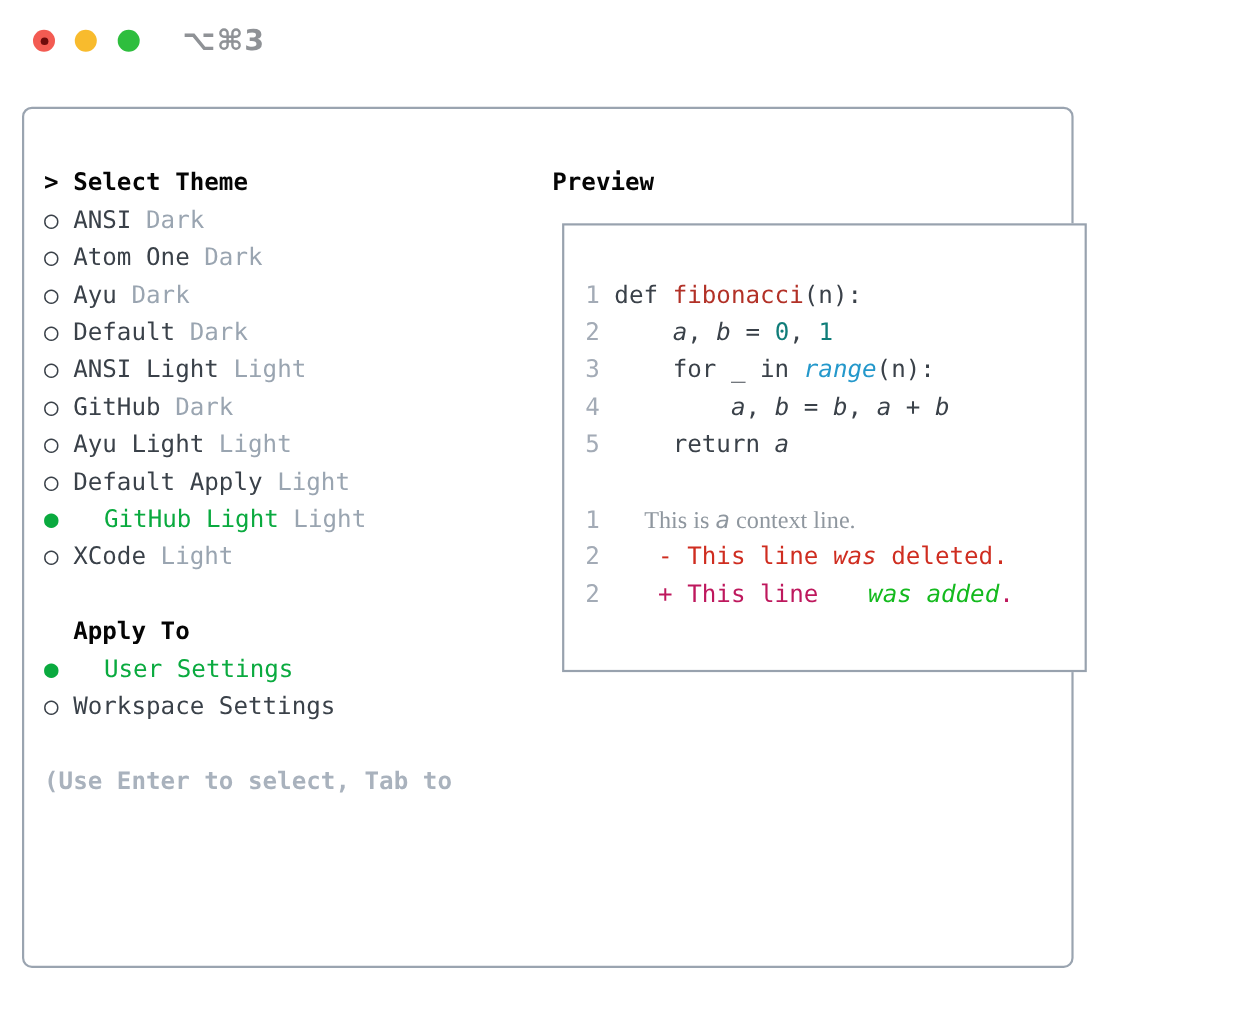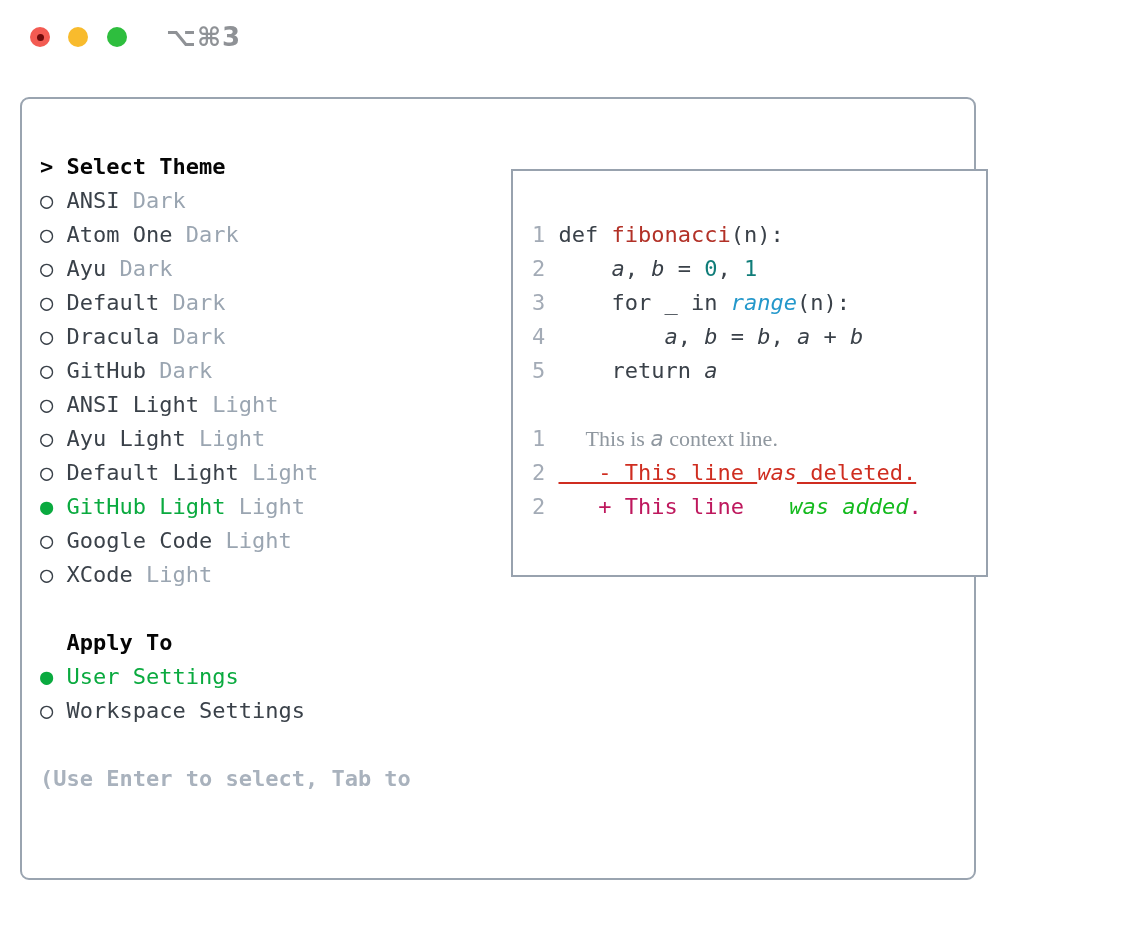--- a/index.html
+++ b/index.html
@@ -31,21 +31,21 @@
   }
 
   
   .left-col { position:absolute; left:18px; top:51px; }
   .row { height:34px; line-height:34px; white-space:pre; font-size:22px; color:#3a4149; }
   .row.blank { height:34px; }
   .h1 { font-weight:bold; color:#050505; }
   .marker { color:#3a4149; }
   .marker.hdr { font-weight:bold; color:#050505; }
   .marker.sel { color:#0aaa3f; }
-  .name.sel { color:#0aaa3f; }
+  .name.sel { color:#0aaa3f;margin-left:28px; }
   .mod { color:#9aa5b1;text-align:right; }
   .hint { color:#a9b2bd;font-weight:bold; }
 
   
   .right-col { position:absolute; left:480px; top:51px; }
   .preview-box {
     margin-left:9px; margin-top:19px;
     width:477px; height:408px;
     border:2px solid #98a2ae; background:#ffffff;
     padding:47px 12px 0 19px; overflow:hidden;
@@ -53,21 +53,21 @@
   .code-line { height:34px; line-height:34px; white-space:pre; font-size:22px; }
   .lnum { color:#a3abb6; }
 
   .tk-code            { color:#3a4149; }
   .tk-function        { color:#b23127; }
   .tk-variable        { color:#3a4149; font-style:italic; }
   .tk-number          { color:#107d79; }
   .tk-builtin         { color:#2498cb; font-style:italic; }
   .tk-context         { color:#8f979f;font-family:Liberation Serif, serif; }
   .tk-context-italic  { color:#8f979f; font-style:italic; }
-  .tk-deleted         { color:#cf2d20;text-decoration:underline; }
+  .tk-deleted         { color:#cf2d20; }
   .tk-deleted-italic  { color:#cf2d20; font-style:italic; }
   .tk-added           { color:#be185d; }
   .tk-added-italic    { color:#14ba1e; font-style:italic;margin-left:32px; }
 </style>
 </head>
 <body>
 
 <div class="window">
 
   <div class="titlebar">
@@ -81,40 +81,39 @@
 
   <div class="panel">
 
     <div class="left-col">
       <div class="row"><span class="marker hdr">&gt;</span><span> </span><span class="h1">Select Theme</span></div>
       <div id="theme-items">
           <div class="row"><span class="marker">○</span> <span class="name">ANSI</span> <span class="mod">Dark</span></div>
           <div class="row"><span class="marker">○</span> <span class="name">Atom One</span> <span class="mod">Dark</span></div>
           <div class="row"><span class="marker">○</span> <span class="name">Ayu</span> <span class="mod">Dark</span></div>
           <div class="row"><span class="marker">○</span> <span class="name">Default</span> <span class="mod">Dark</span></div>
-          <div class="row"><span class="marker">○</span> <span class="name">Dracula</span> <span class="mod">Dark</span></div>
+          <div class="row"><span class="marker">○</span> <span class="name">ANSI Light</span> <span class="mod">Light</span></div>
           <div class="row"><span class="marker">○</span> <span class="name">GitHub</span> <span class="mod">Dark</span></div>
-          <div class="row"><span class="marker">○</span> <span class="name">ANSI Light</span> <span class="mod">Light</span></div>
           <div class="row"><span class="marker">○</span> <span class="name">Ayu Light</span> <span class="mod">Light</span></div>
-          <div class="row"><span class="marker">○</span> <span class="name">Default Light</span> <span class="mod">Light</span></div>
+          <div class="row"><span class="marker">○</span> <span class="name">Default Apply</span> <span class="mod">Light</span></div>
           <div class="row"><span class="marker sel">●</span> <span class="name sel">GitHub Light</span> <span class="mod">Light</span></div>
-          <div class="row"><span class="marker">○</span> <span class="name">Google Code</span> <span class="mod">Light</span></div>
           <div class="row"><span class="marker">○</span> <span class="name">XCode</span> <span class="mod">Light</span></div>
         </div>
       <div class="row blank"></div>
       <div class="row"><span>  </span><span class="h1">Apply To</span></div>
       <div id="apply-options">
           <div class="row"><span class="marker sel">●</span> <span class="name sel">User Settings</span></div>
           <div class="row"><span class="marker">○</span> <span class="name">Workspace Settings</span></div>
         </div>
       <div class="row blank"></div>
       <div class="row hint">(Use Enter to select, Tab to</div>
     </div>
 
     <div class="right-col">
+      <div class="row"><span class="h1">Preview</span></div>
       <div class="preview-box" id="code-block">
           <div class="code-line"><span class="lnum">1</span> <span class="tk-code">def </span><span class="tk-function">fibonacci</span><span class="tk-code">(n):</span></div>
           <div class="code-line"><span class="lnum">2</span> <span class="tk-code">    </span><span class="tk-variable">a</span><span class="tk-code">, </span><span class="tk-variable">b</span><span class="tk-code"> = </span><span class="tk-number">0</span><span class="tk-code">, </span><span class="tk-number">1</span></div>
           <div class="code-line"><span class="lnum">3</span> <span class="tk-code">    for _ in </span><span class="tk-builtin">range</span><span class="tk-code">(n):</span></div>
           <div class="code-line"><span class="lnum">4</span> <span class="tk-code">        </span><span class="tk-variable">a</span><span class="tk-code">, </span><span class="tk-variable">b</span><span class="tk-code"> = </span><span class="tk-variable">b</span><span class="tk-code">, </span><span class="tk-variable">a</span><span class="tk-code"> + </span><span class="tk-variable">b</span></div>
           <div class="code-line"><span class="lnum">5</span> <span class="tk-code">    return </span><span class="tk-variable">a</span></div>
           <div class="code-line"><span class="lnum"> </span> </div>
           <div class="code-line"><span class="lnum">1</span> <span class="tk-context">     This is </span><span class="tk-context-italic">a</span><span class="tk-context"> context line.</span></div>
           <div class="code-line"><span class="lnum">2</span> <span class="tk-deleted">   - This line </span><span class="tk-deleted-italic">was</span><span class="tk-deleted"> deleted.</span></div>
           <div class="code-line"><span class="lnum">2</span> <span class="tk-added">   + This line </span><span class="tk-added-italic">was added</span><span class="tk-added">.</span></div>

